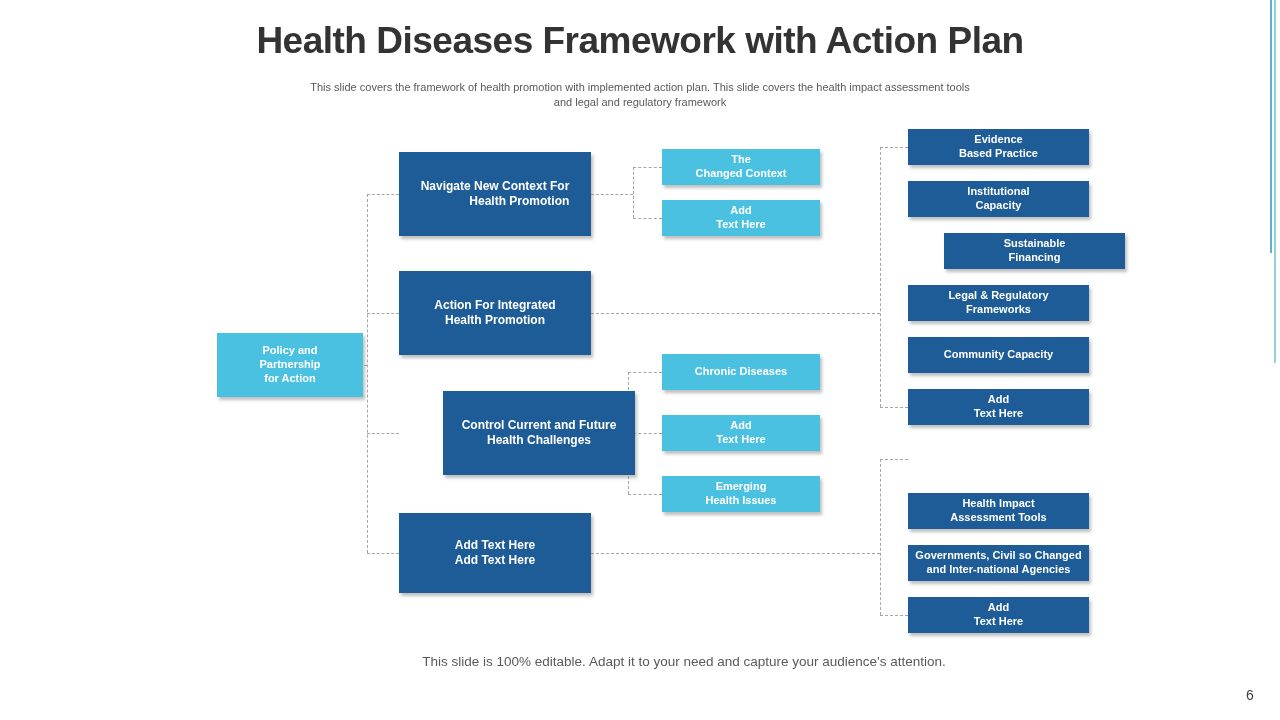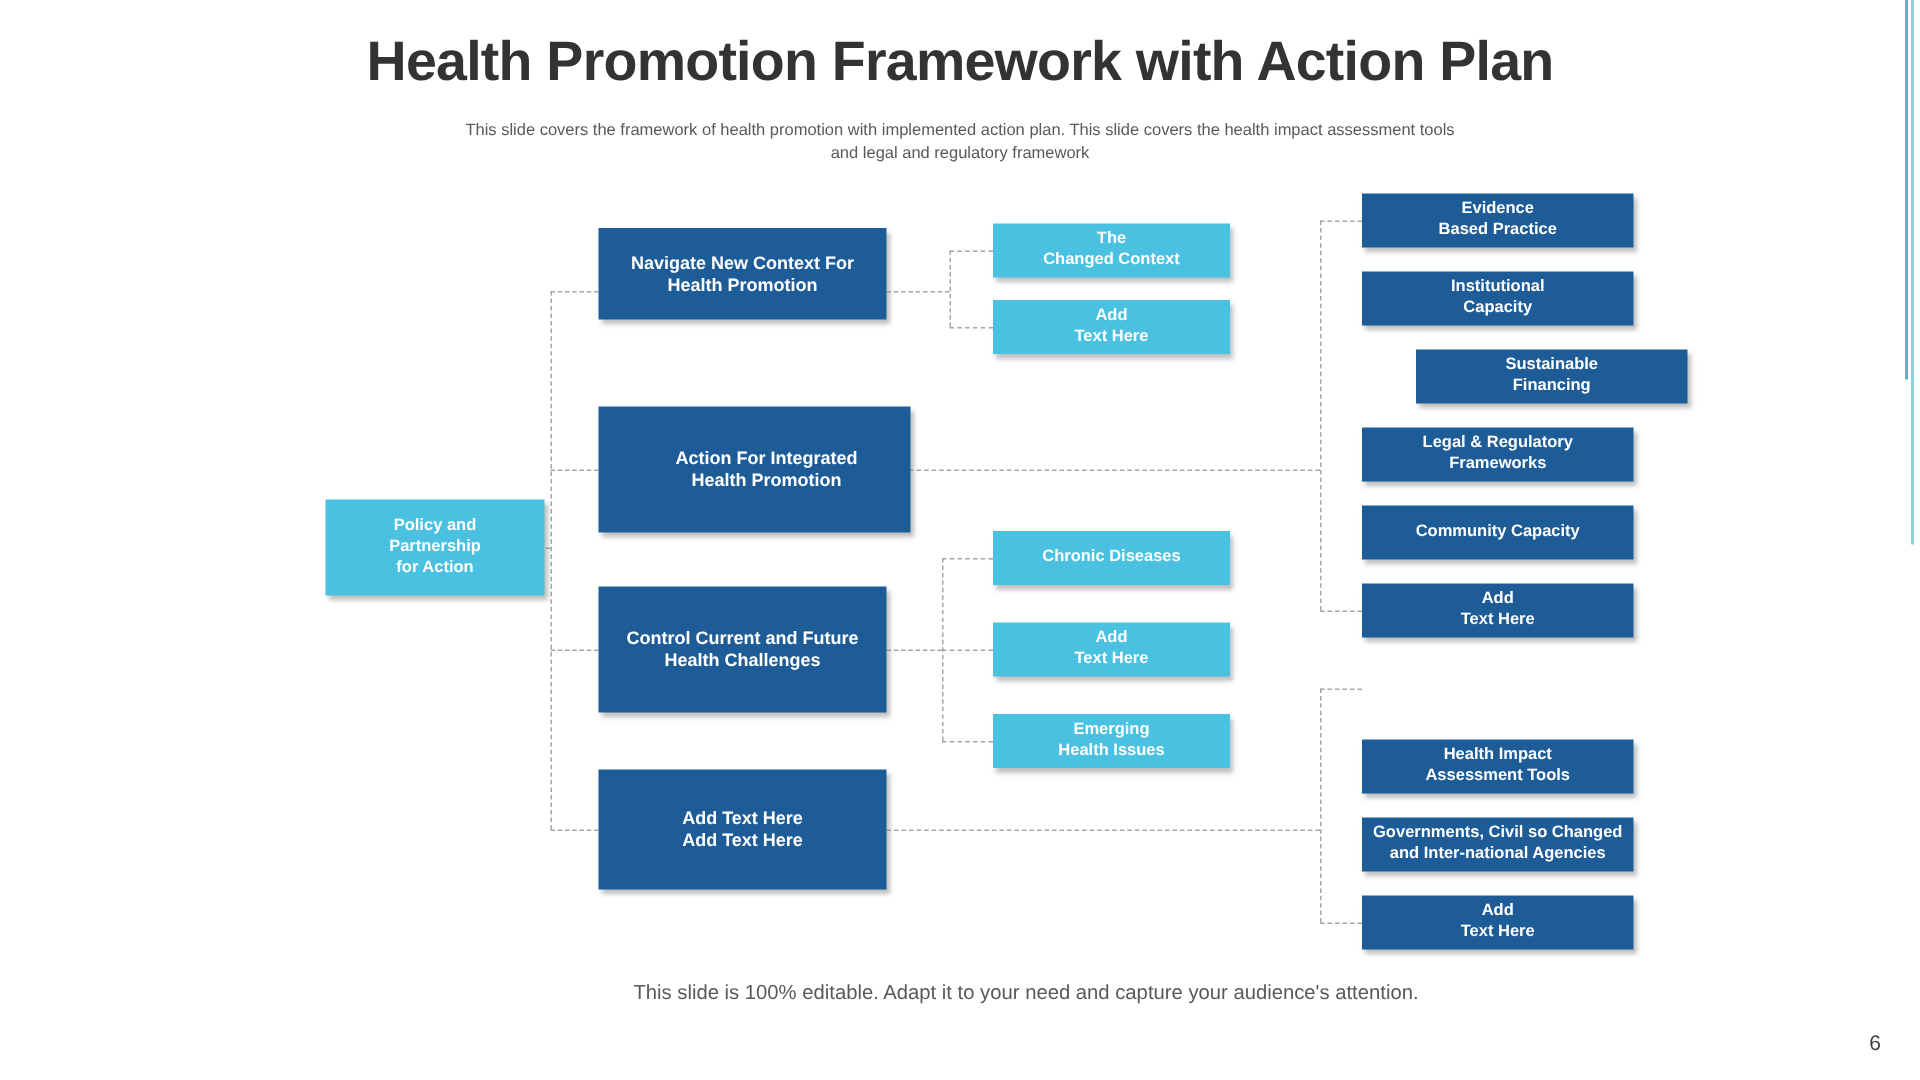--- a/index.html
+++ b/index.html
@@ -30,21 +30,21 @@
   .pagenum{position:absolute;top:687px;left:1238px;width:24px;text-align:center;
            font-size:14px;color:#404040;}
   .edge1{position:absolute;left:1270px;top:0;width:2px;height:253px;background:#57b7c9;}
   .edge2{position:absolute;left:1274px;top:0;width:2px;height:363px;background:#8ed2de;}
 </style>
 </head>
 <body>
 
 <div class="slide">
 
-  <div class="title">Health Promotion Framework with Action Plan</div>
+  <div class="title">Health Diseases Framework with Action Plan</div>
   <div class="subtitle">This slide covers the framework of health promotion with implemented action plan. This slide covers the health impact assessment tools
 and legal and regulatory framework</div>
 
   <div class="hline" style="left:333px;top:365px;width:34px;"></div>
   <div class="vline" style="left:367px;top:194px;height:359px;"></div>
   <div class="hline" style="left:367px;top:194px;width:32px;"></div>
   <div class="hline" style="left:367px;top:313px;width:32px;"></div>
   <div class="hline" style="left:367px;top:433px;width:32px;"></div>
   <div class="hline" style="left:367px;top:553px;width:32px;"></div>
 
@@ -70,29 +70,29 @@
   <div class="vline" style="left:880px;top:459px;height:156px;"></div>
   <div class="hline" style="left:880px;top:459px;width:28px;"></div>
   <div class="hline" style="left:880px;top:615px;width:28px;"></div>
 
   <div class="box light" style="left:185px;top:333px;width:146px;height:64px;margin-left:32px;">
     <span class="lbl">Policy and
 Partnership
 for Action</span>
   </div>
 
-  <div class="box dark l2" style="top:152px;height:61px;">
+  <div class="box dark l2" style="top:152px;height:84px;text-align:right;">
     <span class="lbl">Navigate New Context For
 Health Promotion</span>
   </div>
-  <div class="box dark l2" style="top:271px;height:84px;padding-left:16px;">
+  <div class="box dark l2" style="top:271px;height:84px;">
     <span class="lbl">Action For Integrated
 Health Promotion</span>
   </div>
-  <div class="box dark l2" style="top:391px;height:84px;">
+  <div class="box dark l2" style="top:391px;height:84px;margin-left:44px;">
     <span class="lbl">Control Current and Future
 Health Challenges</span>
   </div>
   <div class="box dark l2" style="top:513px;height:80px;">
     <span class="lbl">Add Text Here
 Add Text Here</span>
   </div>
 
   <div class="box light l3" style="top:149px;">
     <span class="lbl">The

